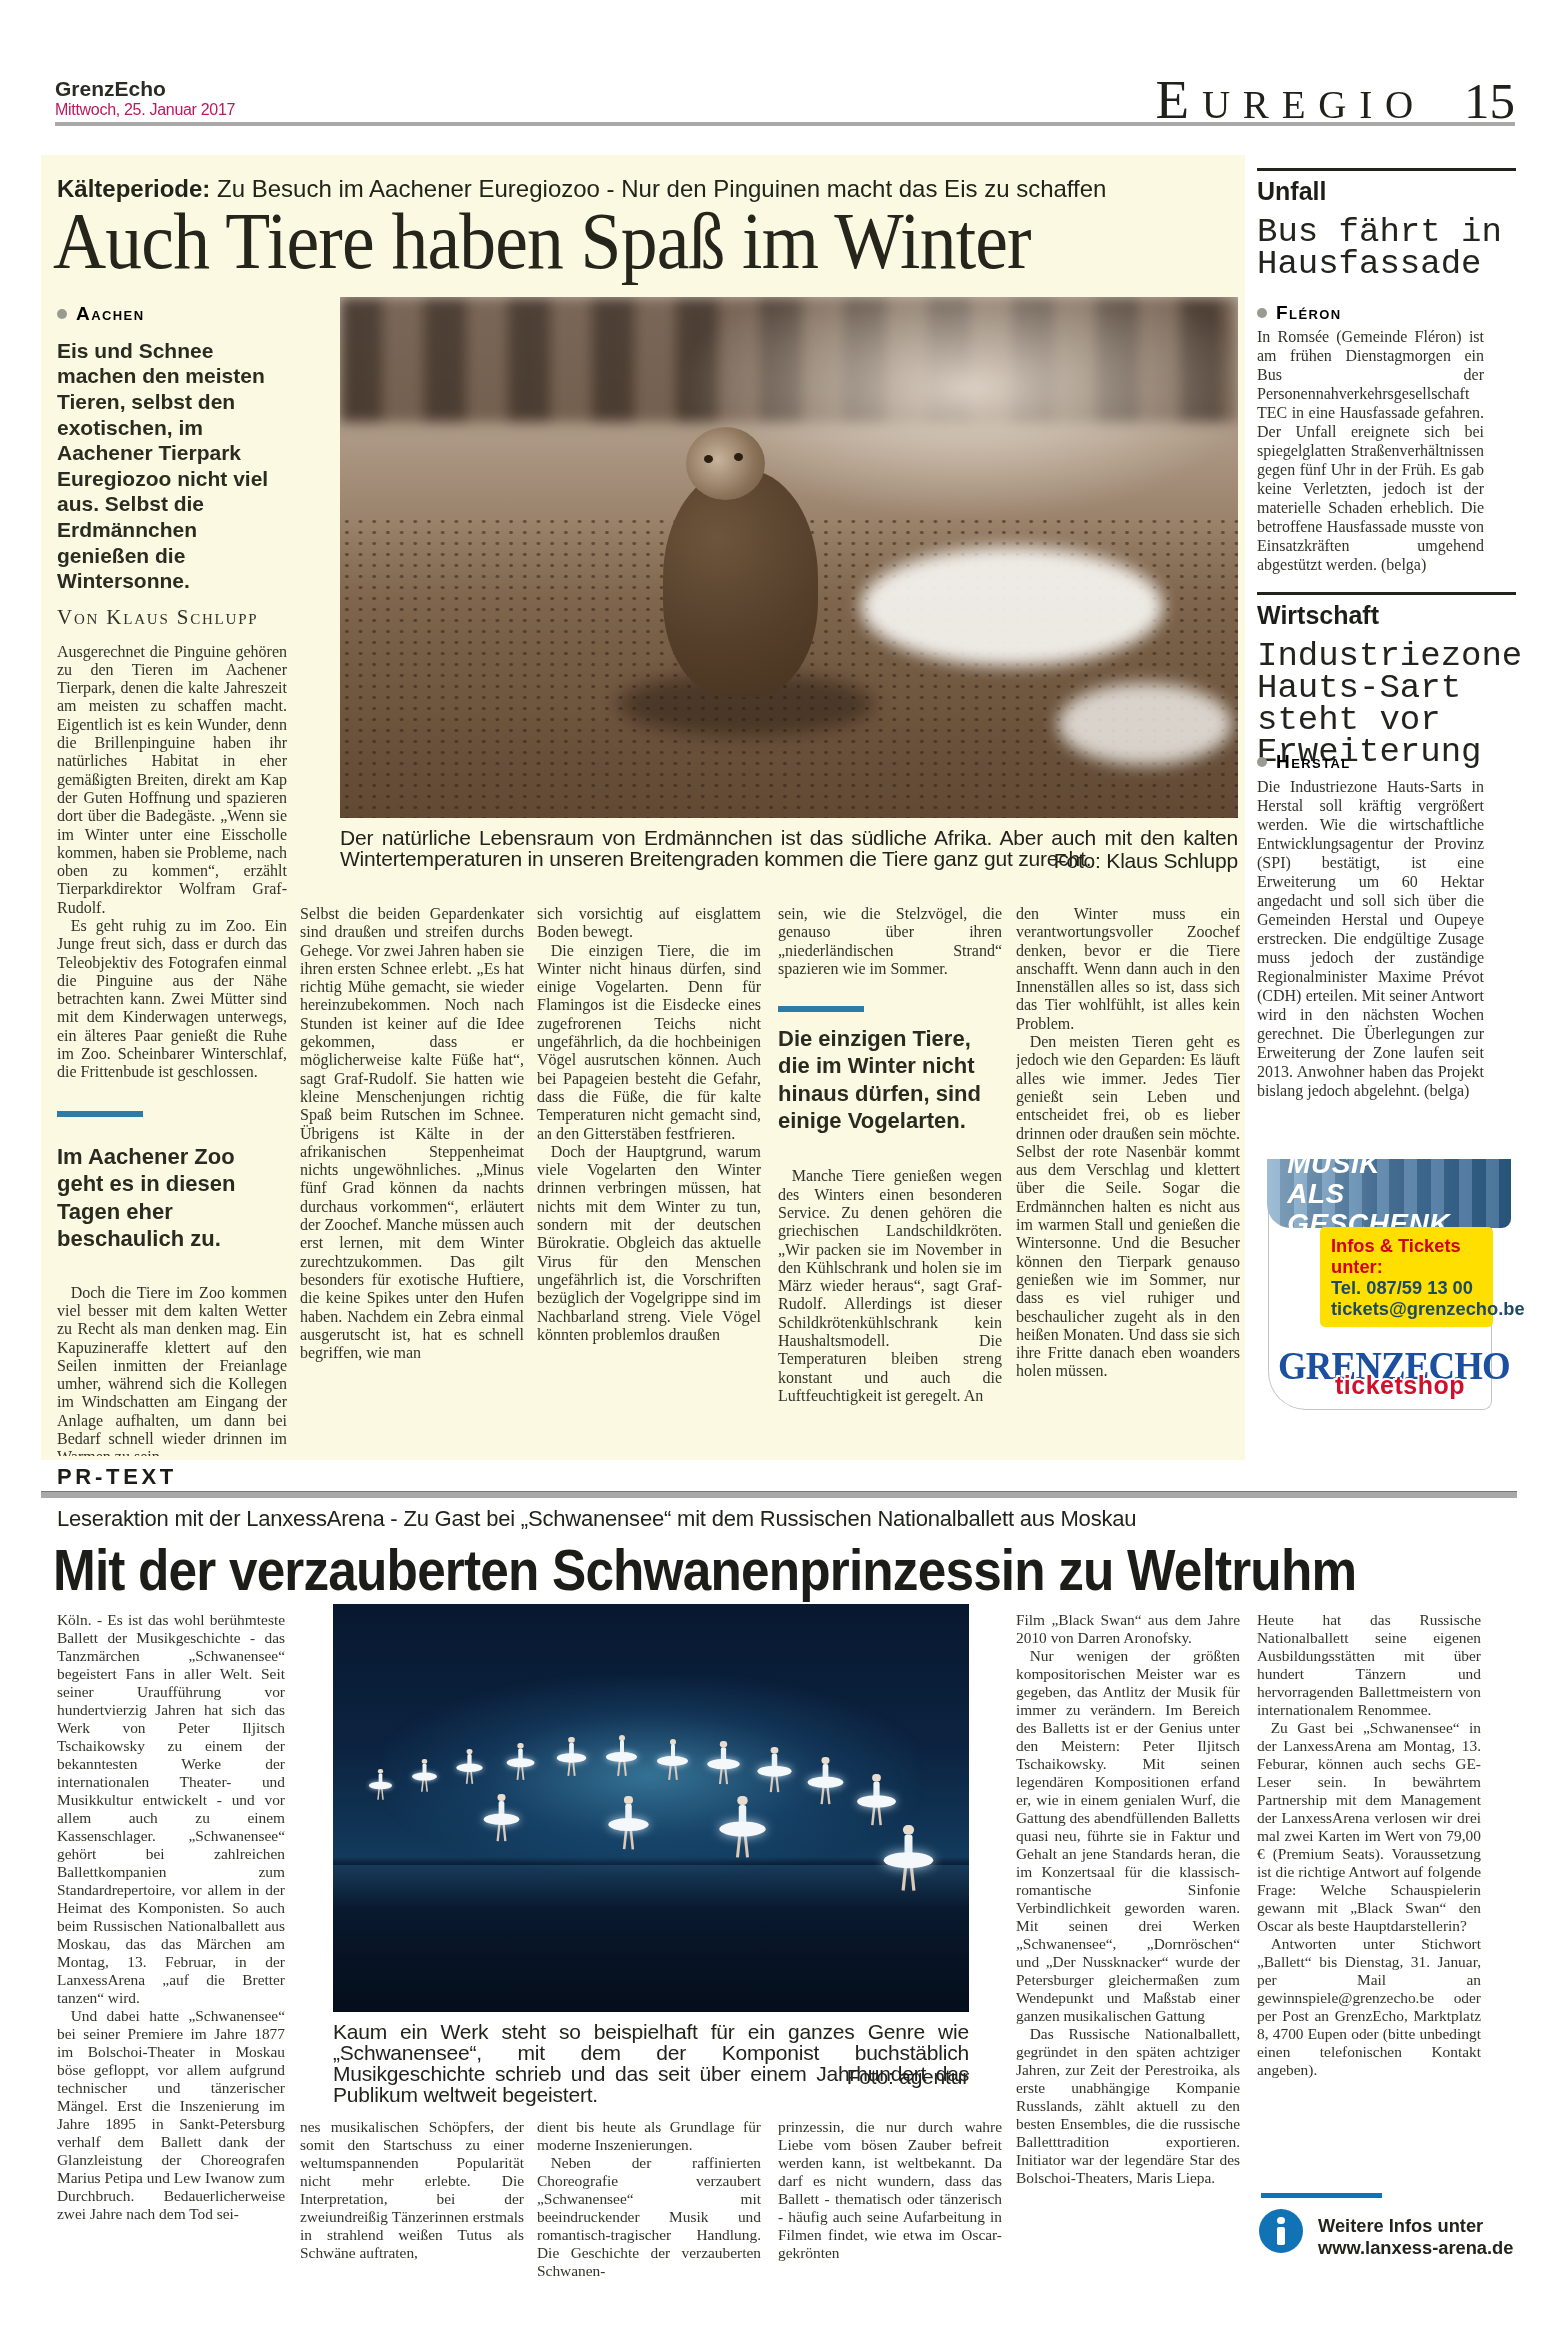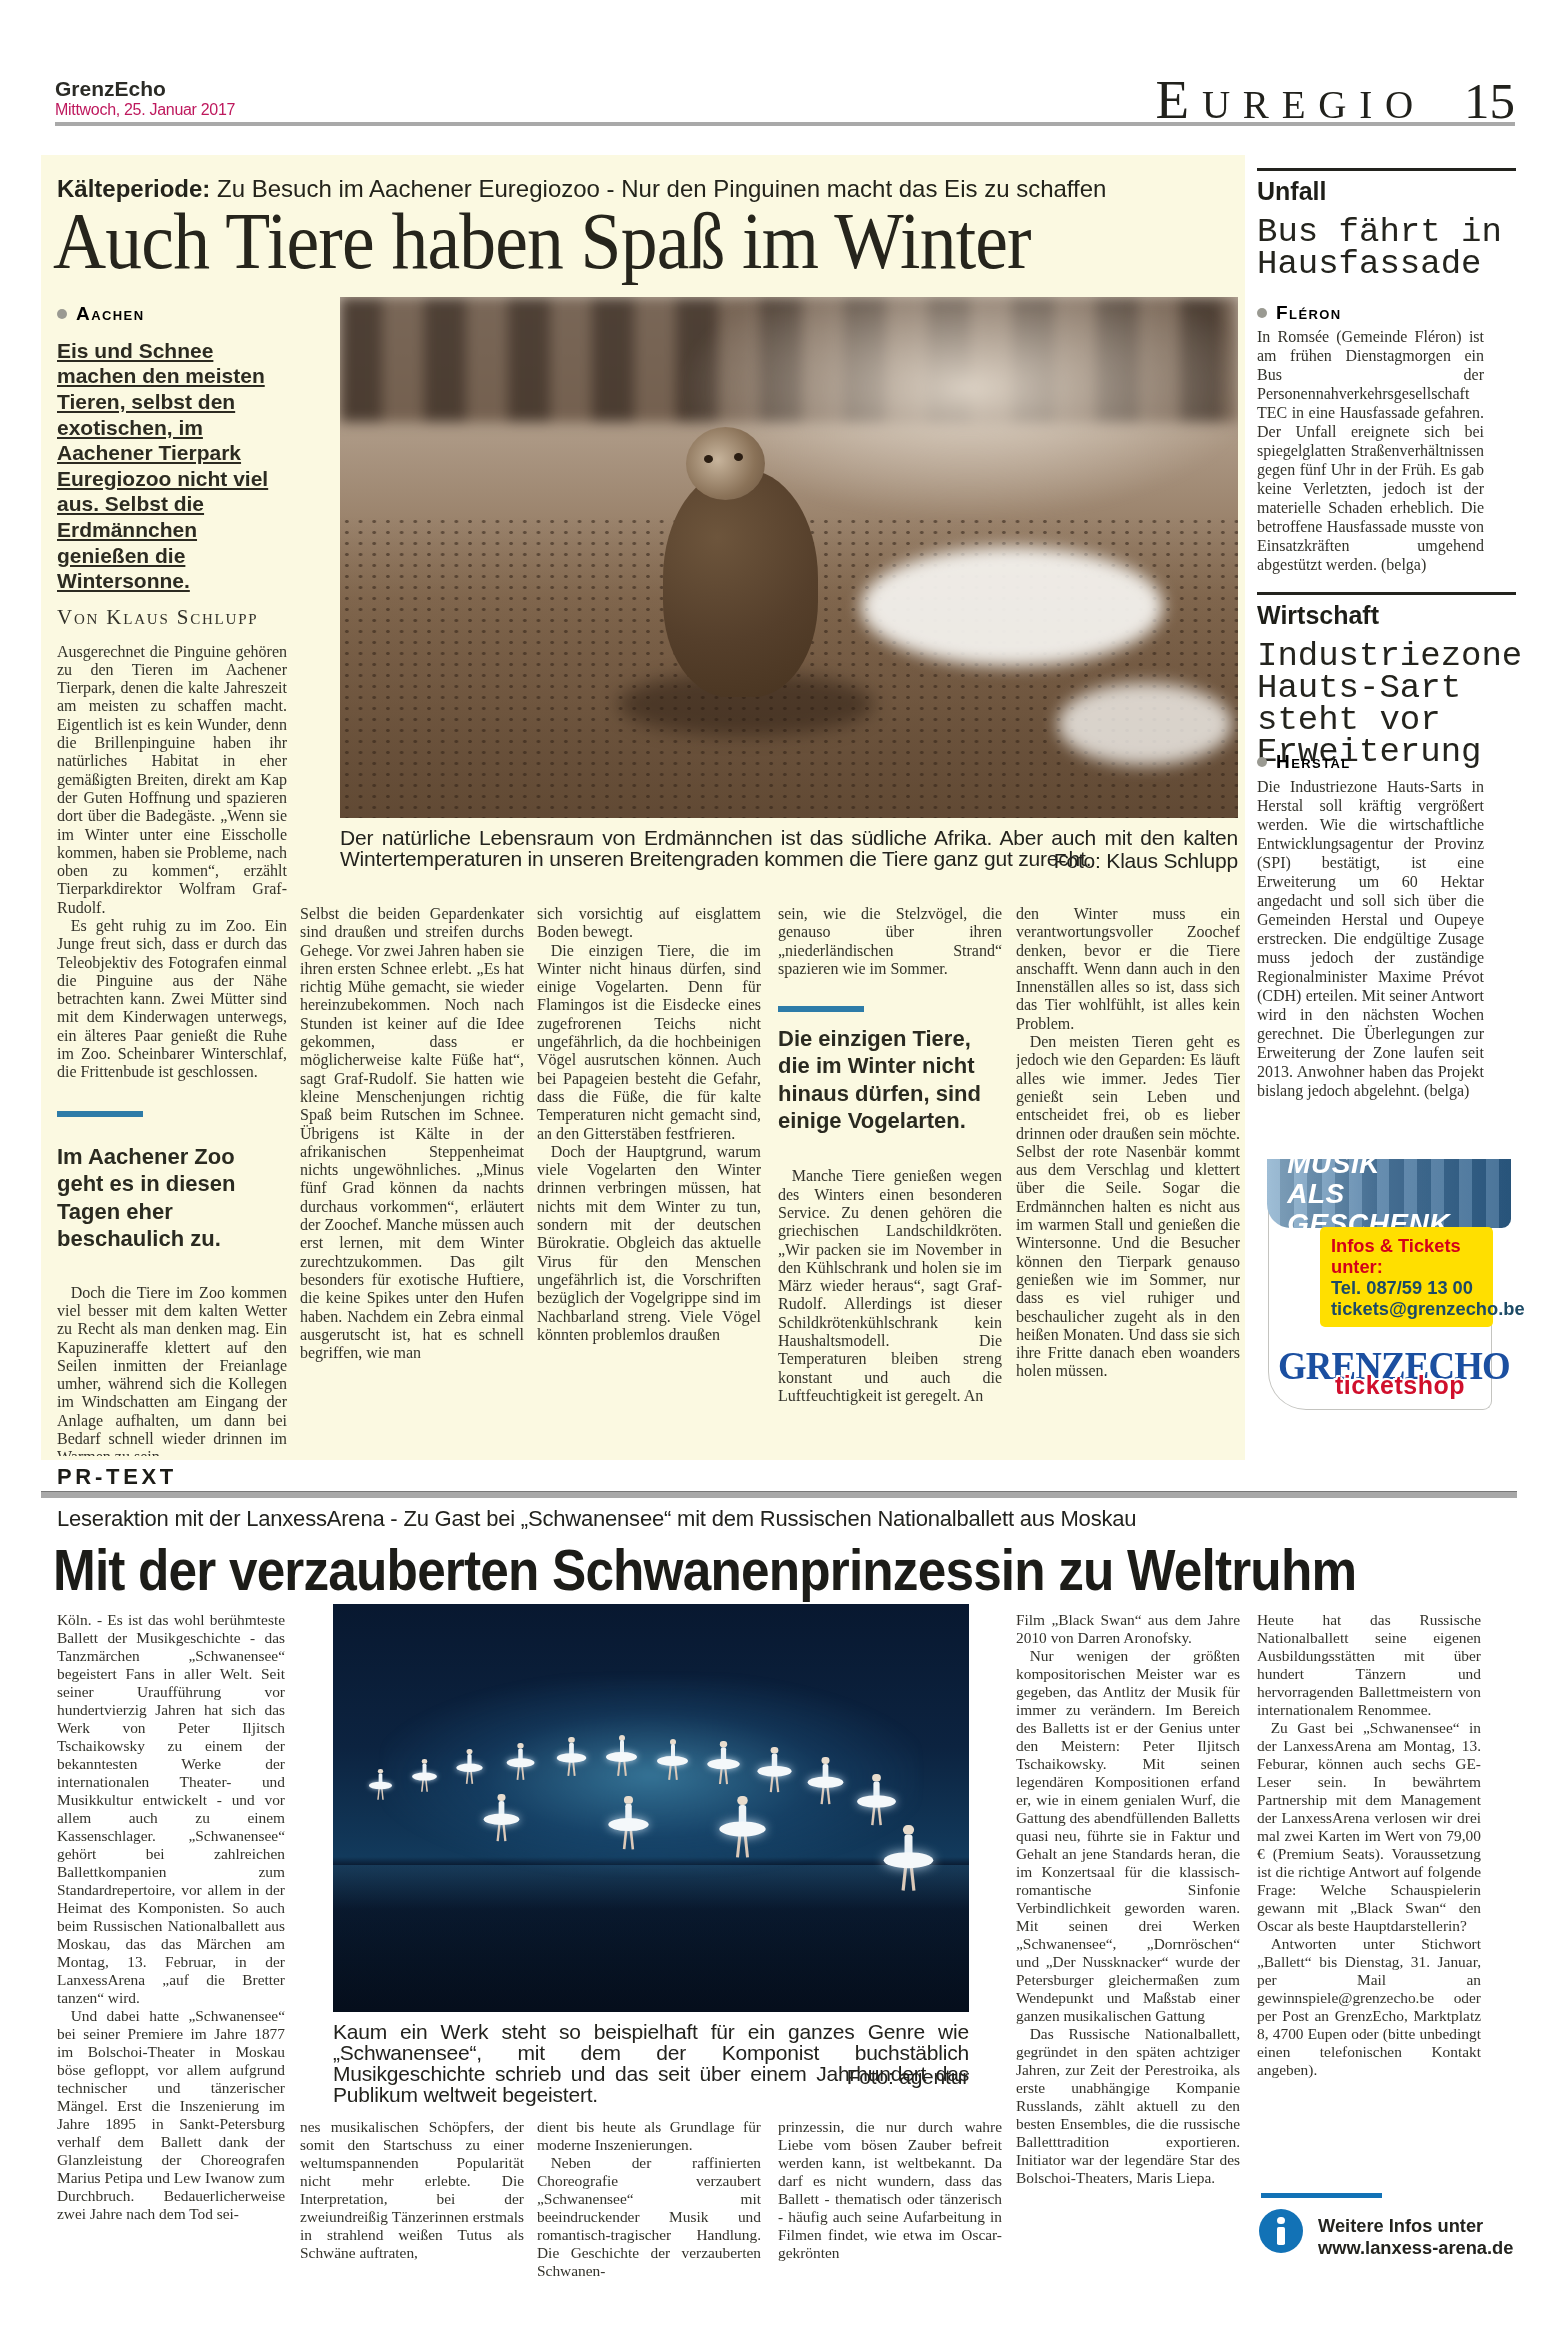--- a/index.html
+++ b/index.html
@@ -124,21 +124,21 @@
 <div class="abs kicker" style="left:57px;top:175px;width:1179px;">
   <b>Kälteperiode:</b><span> Zu Besuch im Aachener Euregiozoo - Nur den Pinguinen macht das Eis zu schaffen</span>
 </div>
 <div class="abs headline-serif" style="left:53px;top:203px;">Auch Tiere haben Spaß im Winter</div>
 
 <div class="abs" style="left:57px;top:303px;width:230px;height:1153px;overflow:hidden;">
   <div class="loc-row">
     <span class="loc-dot"></span>
     <span class="loc-label">Aachen</span>
   </div>
-  <div class="intro" style="margin-top:12.8px;text-decoration:underline;">Eis und Schnee machen den meisten Tieren, selbst den exotischen, im Aachener Tierpark Euregiozoo nicht viel aus. Selbst die Erdmännchen genießen die Wintersonne.</div>
+  <div class="intro" style="margin-top:12.8px;">Eis und Schnee machen den meisten Tieren, selbst den exotischen, im Aachener Tierpark Euregiozoo nicht viel aus. Selbst die Erdmännchen genießen die Wintersonne.</div>
   <div class="byline" style="margin-top:11px;">Von Klaus Schlupp</div>
   <div class="body-text" style="margin-top:12.8px;">
       <p>Ausgerechnet die Pinguine gehören zu den Tieren im Aachener Tierpark, denen die kalte Jahreszeit am meisten zu schaffen macht. Eigentlich ist es kein Wunder, denn die Brillenpinguine haben ihr natürliches Habitat in eher gemäßigten Breiten, direkt am Kap der Guten Hoffnung und spazieren dort über die Badegäste. „Wenn sie im Winter unter eine Eisscholle kommen, haben sie Probleme, nach oben zu kommen“, erzählt Tierparkdirektor Wolfram Graf-Rudolf.</p>
       <p>Es geht ruhig zu im Zoo. Ein Junge freut sich, dass er durch das Teleobjektiv des Fotografen einmal die Pinguine aus der Nähe betrachten kann. Zwei Mütter sind mit dem Kinderwagen unterwegs, ein älteres Paar genießt die Ruhe im Zoo. Scheinbarer Winterschlaf, die Frittenbude ist geschlossen.</p>
     </div>
   <div style="margin-top:29px;">
     <div class="pull-rule"></div>
     <div class="pull-quote" style="margin-top:26px;">Im Aachener Zoo geht es in diesen Tagen eher beschaulich zu.</div>
   </div>
   <div class="body-text indent-first" style="margin-top:31px;">

